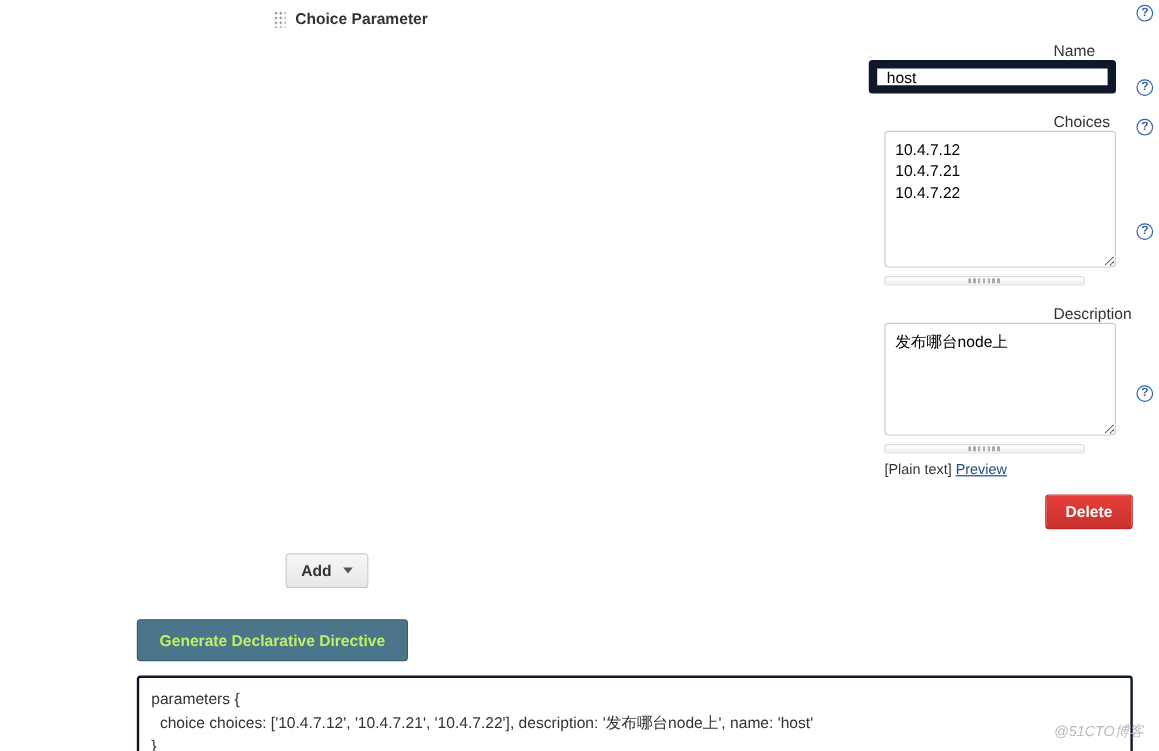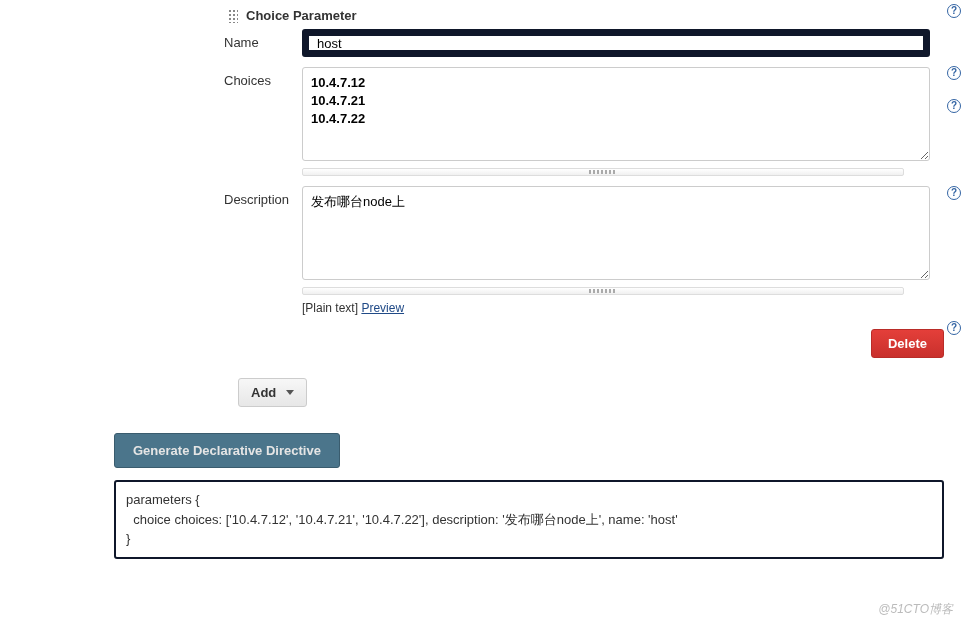--- a/index.html
+++ b/index.html
@@ -63,22 +63,23 @@
     }
     .drag-handle {
       width: 10px; height: 14px;
       background-image: radial-gradient(#888 1px, transparent 1px);
       background-size: 4px 4px;
       background-position: 0 0;
       cursor: move;
     }
     .form-row {
       display: flex;
-      align-items: flex-start;
+      align-items: flex-end;
       margin-bottom: 10px;
+      flex-direction: column;
     }
     .form-label {
       width: 78px;
       text-align: left;
       font-size: 13px;
       padding-top: 6px;
       color: #333;
     }
     .form-field {
       flex: 1;
@@ -98,21 +99,21 @@
       width: 100%;
       padding: 6px 8px;
       font-size: 13px;
       font-family: Arial, Helvetica, sans-serif;
       border: 1px solid #ccc;
       border-radius: 3px;
       background: #fff;
       resize: both;
       line-height: 1.4;
     }
-    .choices-area { height: 94px; font-weight: bold; }
+    .choices-area { height: 114px; }
     .desc-area { height: 94px; }
     .grip-bar {
       height: 8px;
       margin: 4px 26px 0 0;
       border: 1px solid #ddd;
       border-radius: 2px;
       background: linear-gradient(#fff,#f0f0f0);
       position: relative;
       cursor: ns-resize;
     }
@@ -165,21 +166,21 @@
     .caret-down {
       display: inline-block;
       width: 0; height: 0;
       border-left: 4px solid transparent;
       border-right: 4px solid transparent;
       border-top: 5px solid #555;
     }
     .gen-row { margin-left: -110px; margin-top: 26px; }
     .btn-gen {
       background: #4b758b;
-      color: #e5e5e5;
+      color: #bef264;
       border: 1px solid #3a5c6e;
       border-radius: 3px;
       padding: 9px 18px;
       font-size: 13px;
       font-weight: bold;
       cursor: pointer;
     }
     .code-output {
       margin: 12px 12px 0 -110px;
       border: 2px solid #0f172a;

